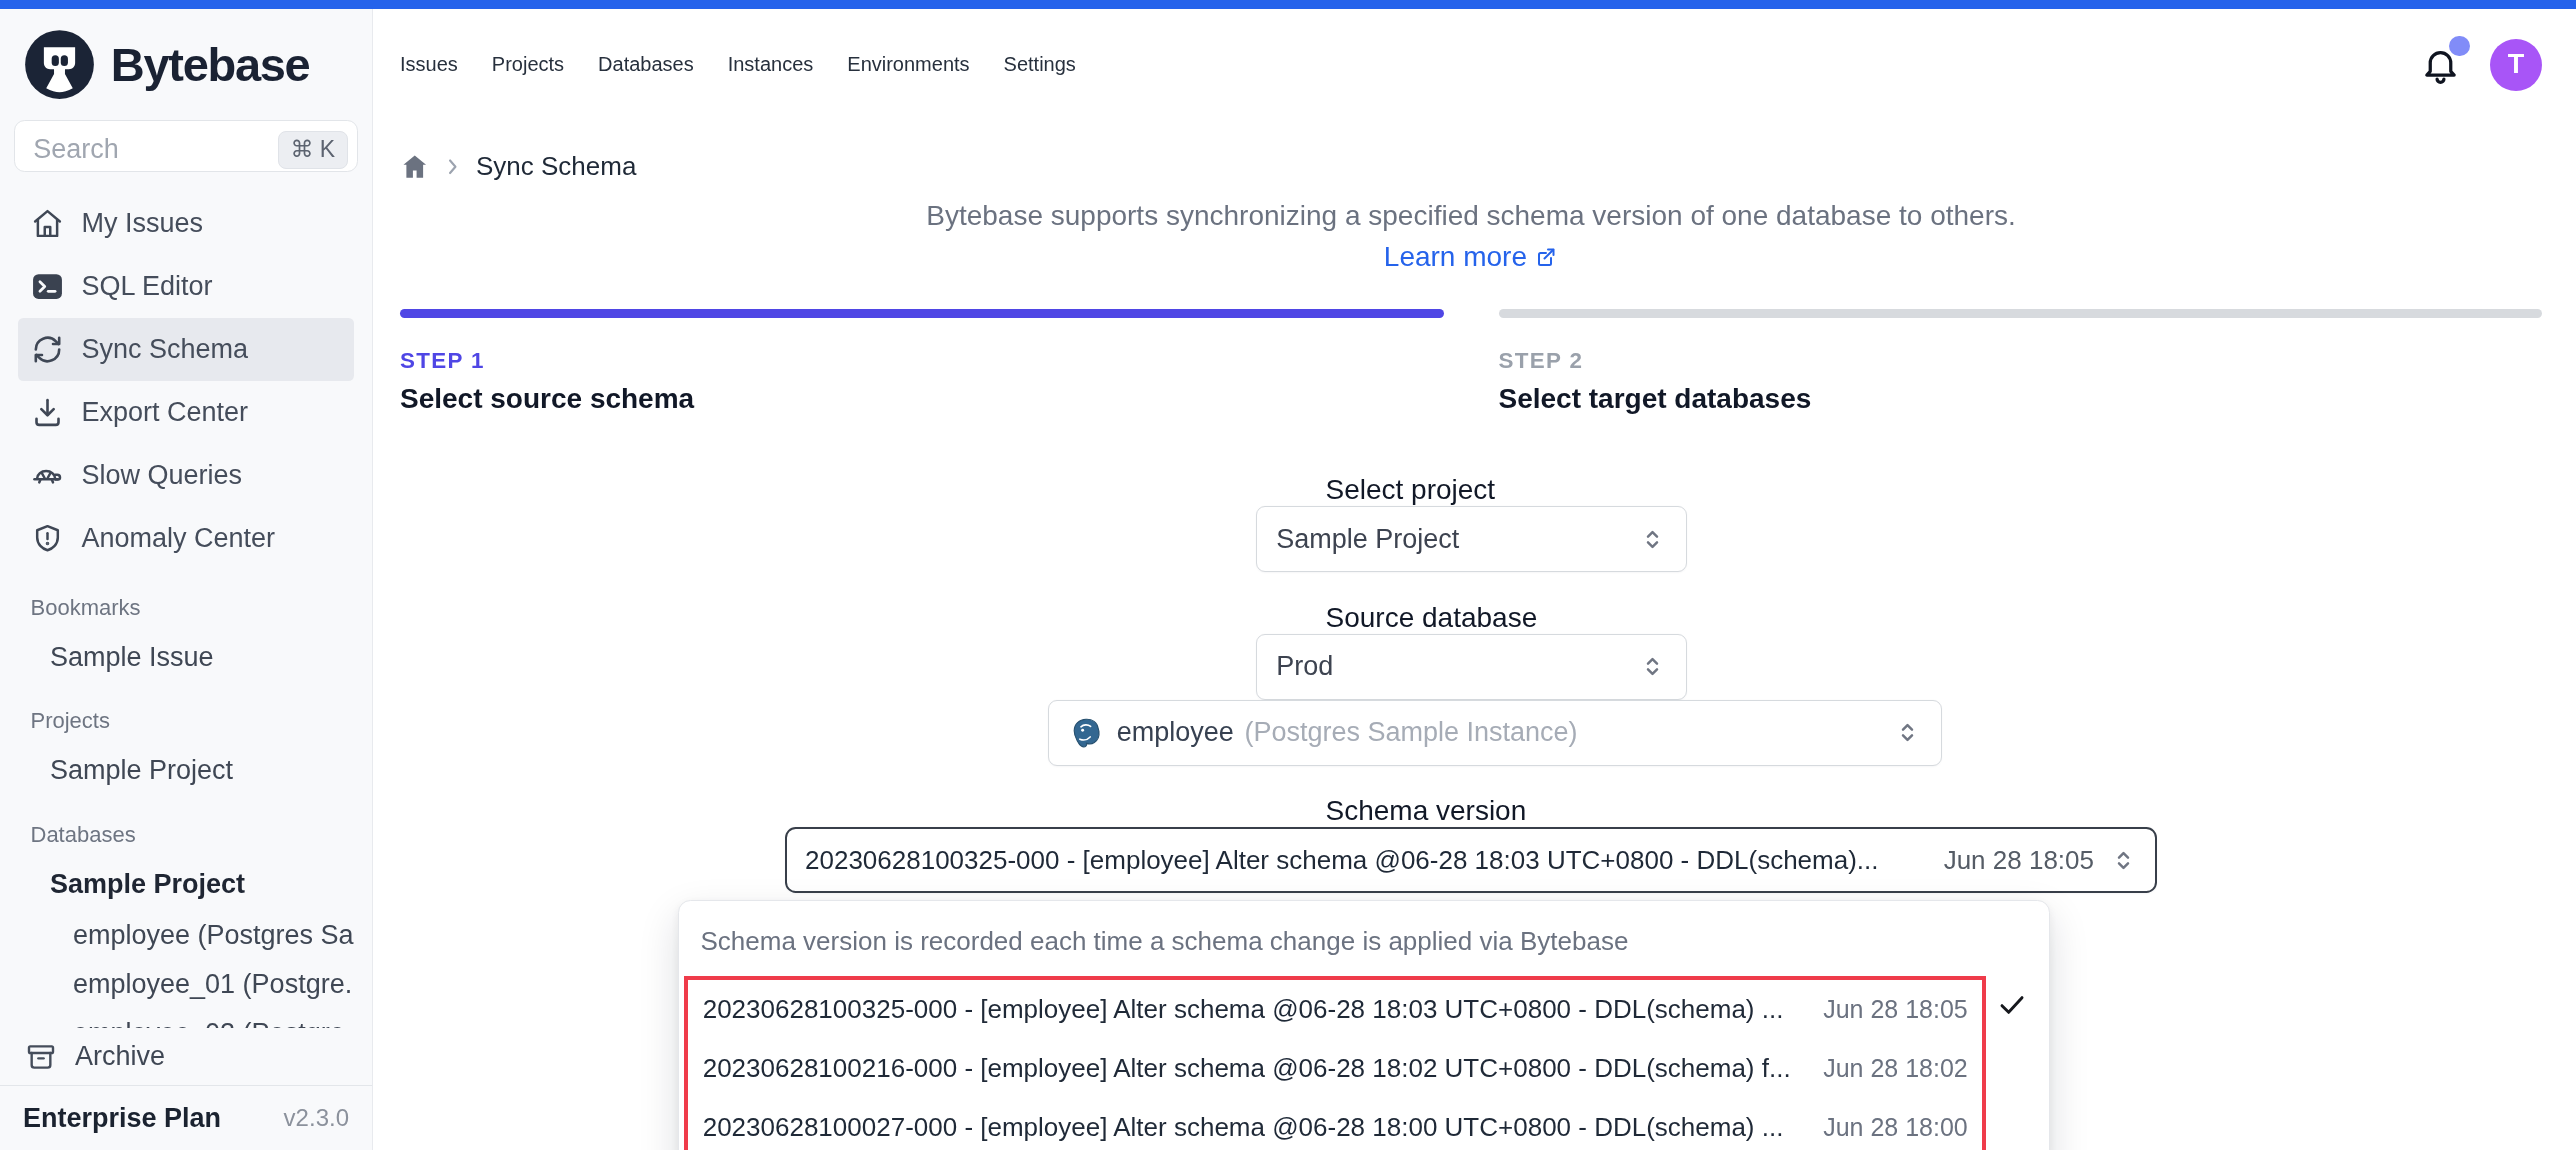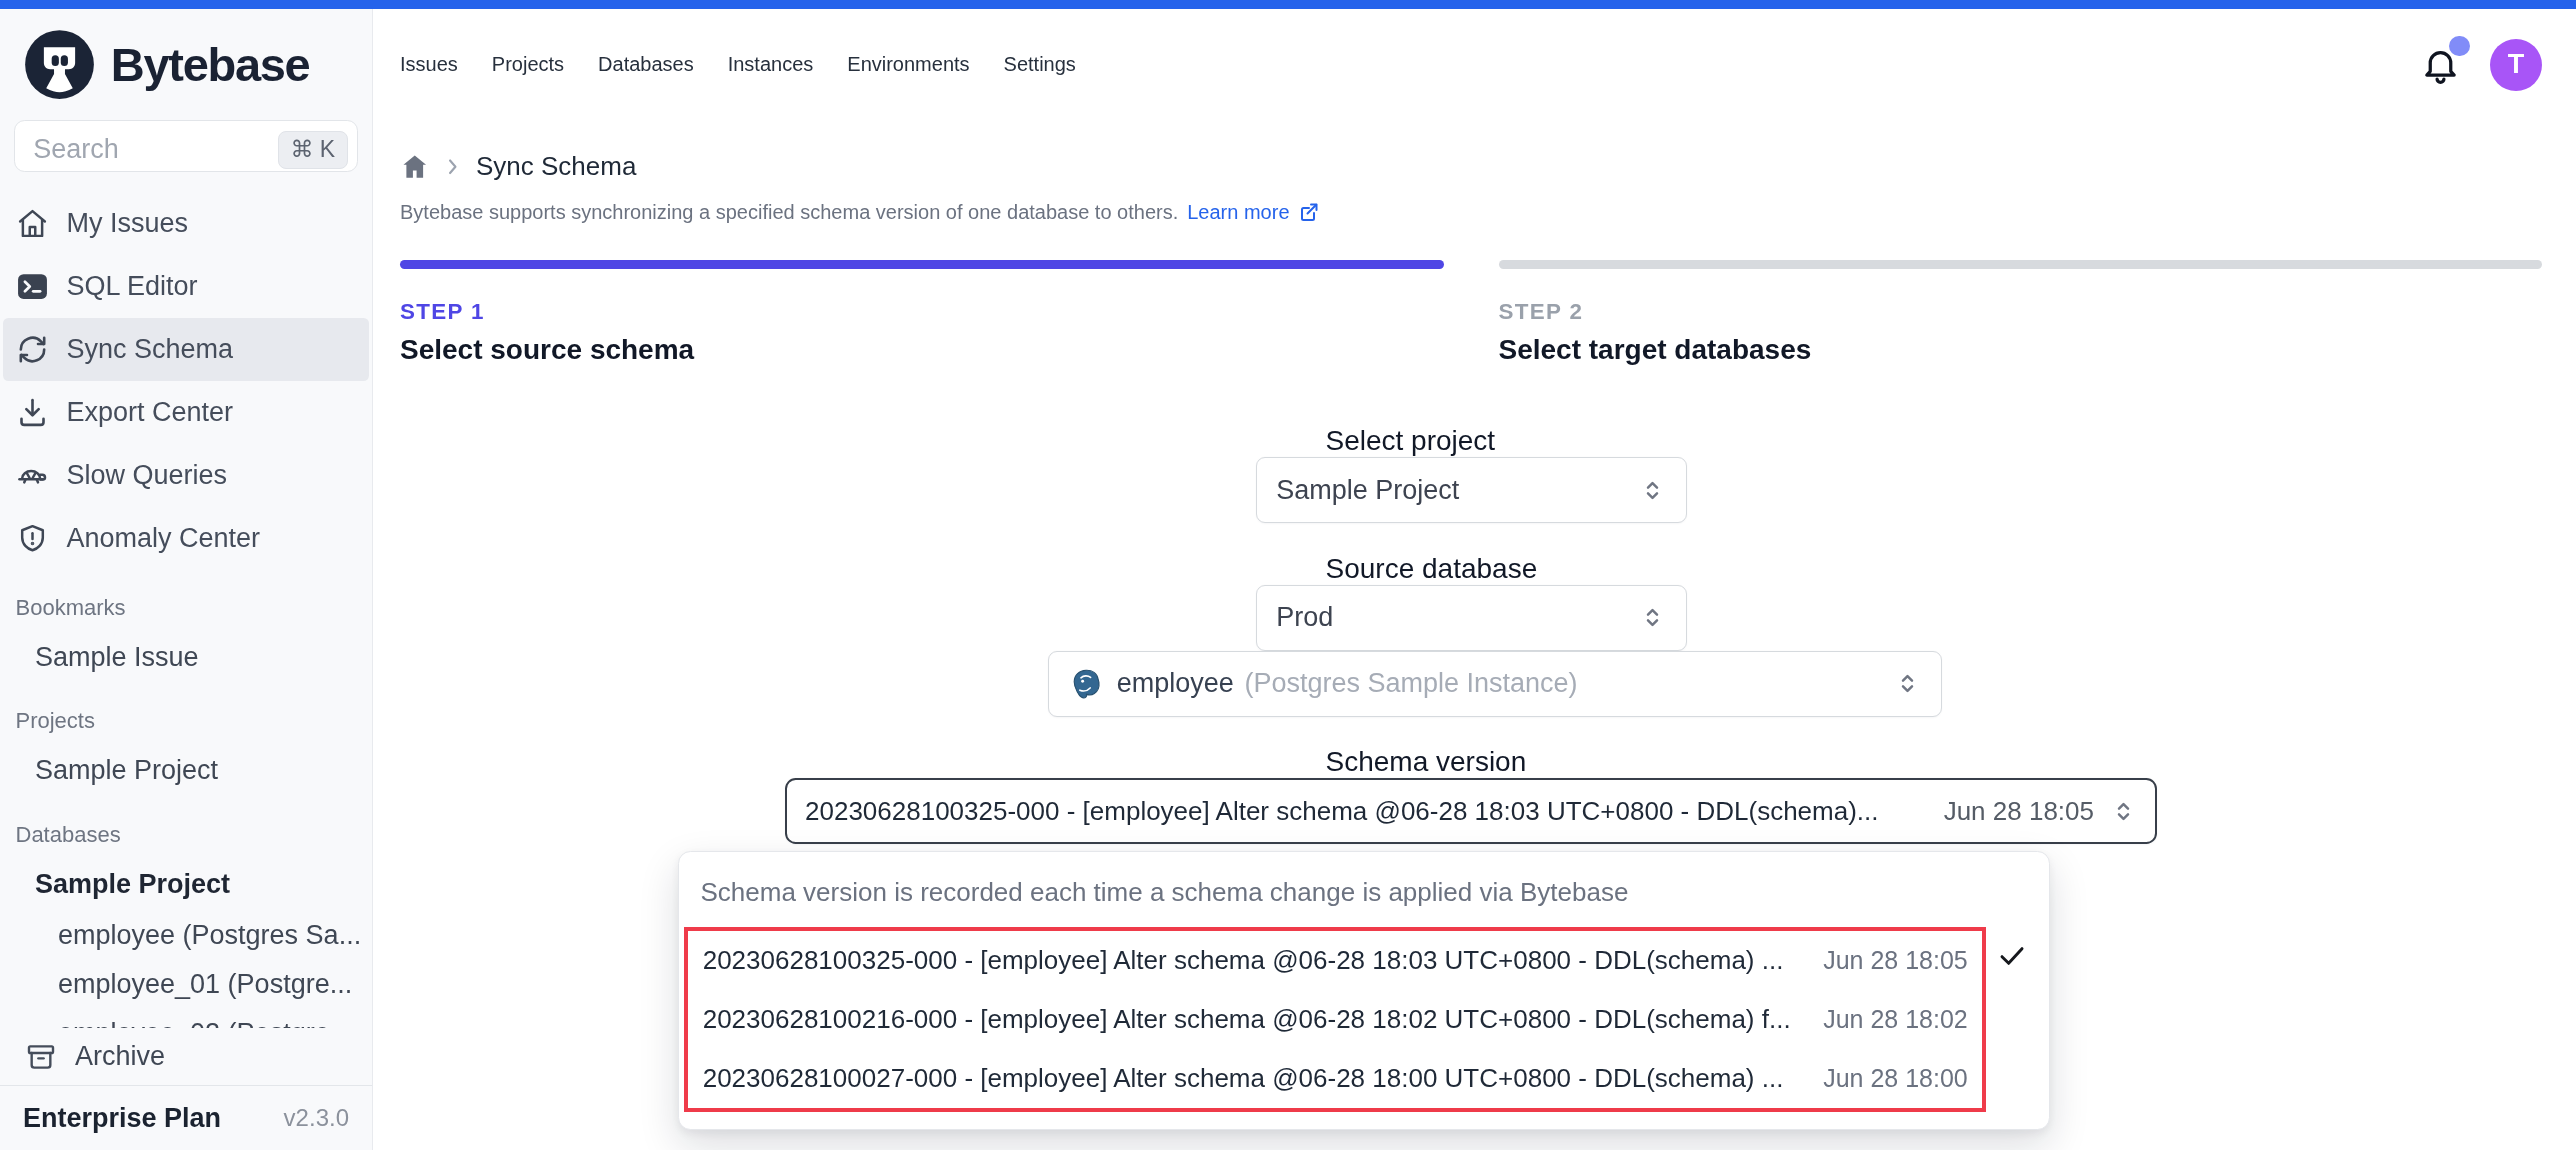--- a/index.html
+++ b/index.html
@@ -12,21 +12,21 @@
   .app{display:flex;height:1141px;margin-top:9px;}
 
   
   .sidebar{width:373px;min-width:373px;background:#f8f9fb;border-right:0.9px solid #e8eaee;display:flex;flex-direction:column;box-sizing:border-box;}
   .logo-row{display:flex;align-items:center;gap:14.3px;padding:18px 19.7px 12.5px 21.5px;}
   .logo-mark{width:75px;height:75px;flex:none;}
   .wordmark{font-size:47px;font-weight:800;color:#1a2233;letter-spacing:-1.3px;}
   .search-box{margin:5.4px 14.3px 19.7px 14.3px;height:52px;background:#fff;border:0.9px solid #e2e5e9;border-radius:10.7px;display:flex;align-items:center;padding:8px 9px 0 18px;box-sizing:border-box;}
   .search-placeholder{flex:1;font-size:27px;color:#a0a6b0;}
   .kbd{background:#eceef2;border:0.9px solid #e0e3e8;border-radius:8px;padding:4.5px 11.6px;font-size:23px;color:#5c6370;white-space:nowrap;}
-  .sidebar-scroll{flex:1;overflow:hidden;min-height:0;padding:0 3px;}
+  .sidebar-scroll{flex:1;overflow:hidden;min-height:0;padding:0 18px;}
   .nav-item{display:flex;align-items:center;gap:18px;height:63px;padding:0 10.7px 0 12.5px;border-radius:5.4px;color:#454d5b;font-size:27px;}
   .nav-item.active{background:#e7e9ee;}
   .nav-item svg{width:33px;height:33px;flex:none;color:#3f4755;}
   .section-title{padding:25px 12.5px 10.7px 12.5px;color:#6e7582;font-size:22px;}
   .sub-item{height:52px;display:flex;align-items:center;padding-left:32px;font-size:27px;color:#3f4754;white-space:nowrap;overflow:hidden;}
   .group-item{height:52px;display:flex;align-items:center;padding-left:32px;font-size:27px;font-weight:700;color:#1f2633;}
   .db-item{height:49px;display:flex;align-items:center;padding-left:55px;font-size:27px;color:#3f4754;white-space:nowrap;overflow:hidden;}
   .archive-row{height:57px;display:flex;align-items:center;gap:18px;padding:0 25px;font-size:27px;color:#3f4754;flex:none;}
   .archive-row svg{width:32px;height:32px;color:#454d5b;}
   .sidebar-footer{border-top:0.9px solid #e3e6ea;height:64px;display:flex;align-items:center;justify-content:space-between;padding:0 23px;flex:none;}
@@ -42,21 +42,21 @@
   .bell-wrap{position:relative;width:41px;height:43px;}
   .bell-wrap svg{width:41px;height:43px;color:#0f1420;}
   .notif-dot{position:absolute;top:-7.2px;right:-9px;width:20.6px;height:20.6px;border-radius:50%;background:var(--notification-dot,#818cf8);}
   .avatar{width:52px;height:52px;border-radius:50%;background:var(--avatar-bg,#a855f7);color:#fff;font-size:27px;font-weight:600;display:flex;align-items:center;justify-content:center;}
 
   .content{flex:1;padding:19.7px 34px 0 27px;position:relative;}
   .breadcrumb{display:flex;align-items:center;gap:12.5px;height:39px;margin-top:7.2px;}
   .breadcrumb .home-ic{width:29.5px;height:29.5px;color:#6b7280;}
   .breadcrumb .chev{width:21.5px;height:21.5px;color:#9ca3af;}
   .crumb-text{font-size:26px;color:#1f2937;}
-  .page-desc{margin-top:14.3px;font-size:20px;color:#6b7280;display:flex;align-items:center;gap:9px;}
+  .page-desc{margin-top:14.3px;font-size:28px;color:#6b7280;display:flex;align-items:center;gap:9px;flex-direction:column;}
   .learn-more{color:#2563eb;display:inline-flex;align-items:center;gap:7.2px;font-weight:500;}
   .learn-more svg{width:24px;height:24px;}
 
   .steps{margin-top:36px;display:grid;grid-template-columns:1fr 1fr;column-gap:55px;}
   .step-bar{height:9px;border-radius:5.4px;background:#d7dade;}
   .step.active .step-bar{background:var(--primary,#4f46e5);}
   .step-label{margin-top:30px;font-size:22.4px;font-weight:700;letter-spacing:.06em;color:#9aa1ab;}
   .step.active .step-label{color:var(--primary,#4f46e5);}
   .step-title{margin-top:9px;font-size:28px;font-weight:700;color:#111827;}
 

